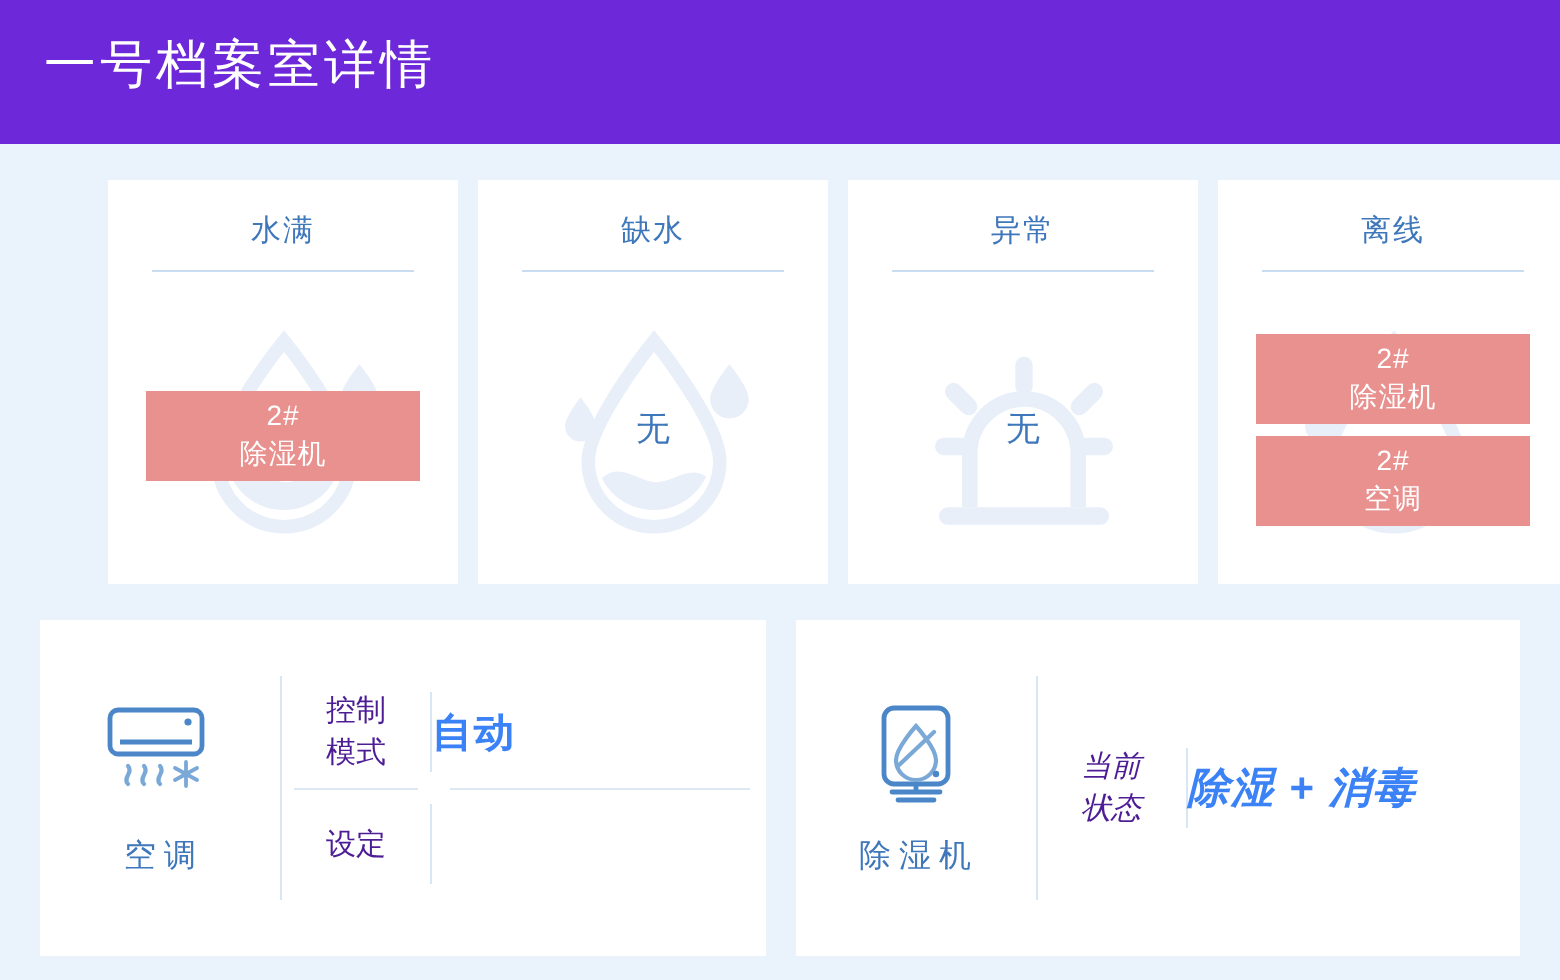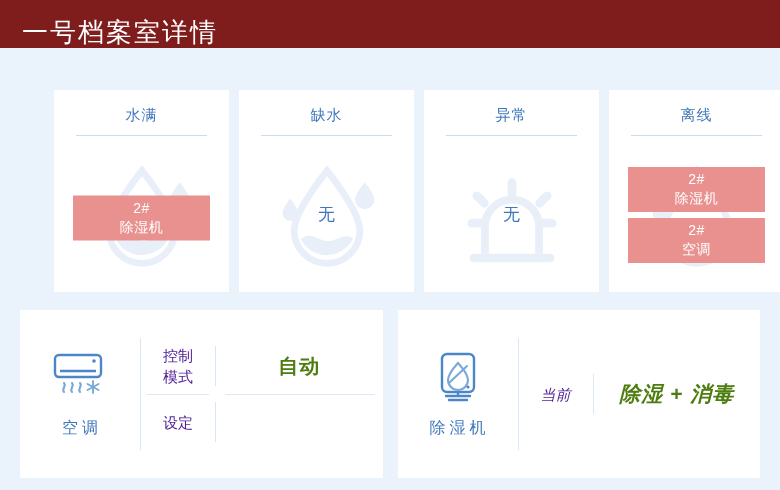--- a/index.html
+++ b/index.html
@@ -12,22 +12,22 @@
     background: #eaf2fc;
     font-family: "Liberation Sans", "DejaVu Sans", sans-serif;
     overflow: hidden;
     position: relative;
   }
 
   
   .header {
     position: absolute;
     left: 0; top: 0;
-    width: 780px; height: 48px;
-    background: #7f1d1d;
+    width: 780px; height: 72px;
+    background: #6d28d9;
     box-sizing: border-box;
   }
   .header-title {
     position: absolute;
     left: 22px;
     top: 12px;
     font-size: 26px;
     line-height: 40px;
     color: #ffffff;
     letter-spacing: 2px;
@@ -205,24 +205,24 @@
   }
   .kv-key span { display: block; }
   .kv-sep {
     width: 1px;
     flex: 0 0 1px;
     height: 40px;
     background: #d9e6f4;
   }
   .kv-val {
     flex: 1 1 auto;
-    text-align: center;
+    text-align: left;
     font-size: 20px;
     font-weight: bold;
-    color: #4d7c0f;
+    color: #3b82f6;
     letter-spacing: 1px;
   }
 
   
   .kv-table.single { height: 70px; font-style: italic; }
   .kv-table.single .kv-val { font-size: 21px; }
 </style>
 </head>
 <body>
 
@@ -357,19 +357,20 @@
         <line x1="31" y1="42" x2="31" y2="46" stroke="#4a86c8" stroke-width="2.4"></line>
         <line x1="22" y1="50" x2="40" y2="50" stroke="#4a86c8" stroke-width="2.4" stroke-linecap="round"></line>
       </svg>
       <div class="device-name">除湿机</div>
     </div>
     <div class="vline"></div>
     <div class="kv-table single">
       <div class="kv-row">
         <div class="kv-key">
           <span>当前</span>
+          <span>状态</span>
         </div>
         <div class="kv-sep"></div>
         <div class="kv-val">除湿 + 消毒</div>
       </div>
     </div>
   </div>
 </div>
 
 </body></html>

